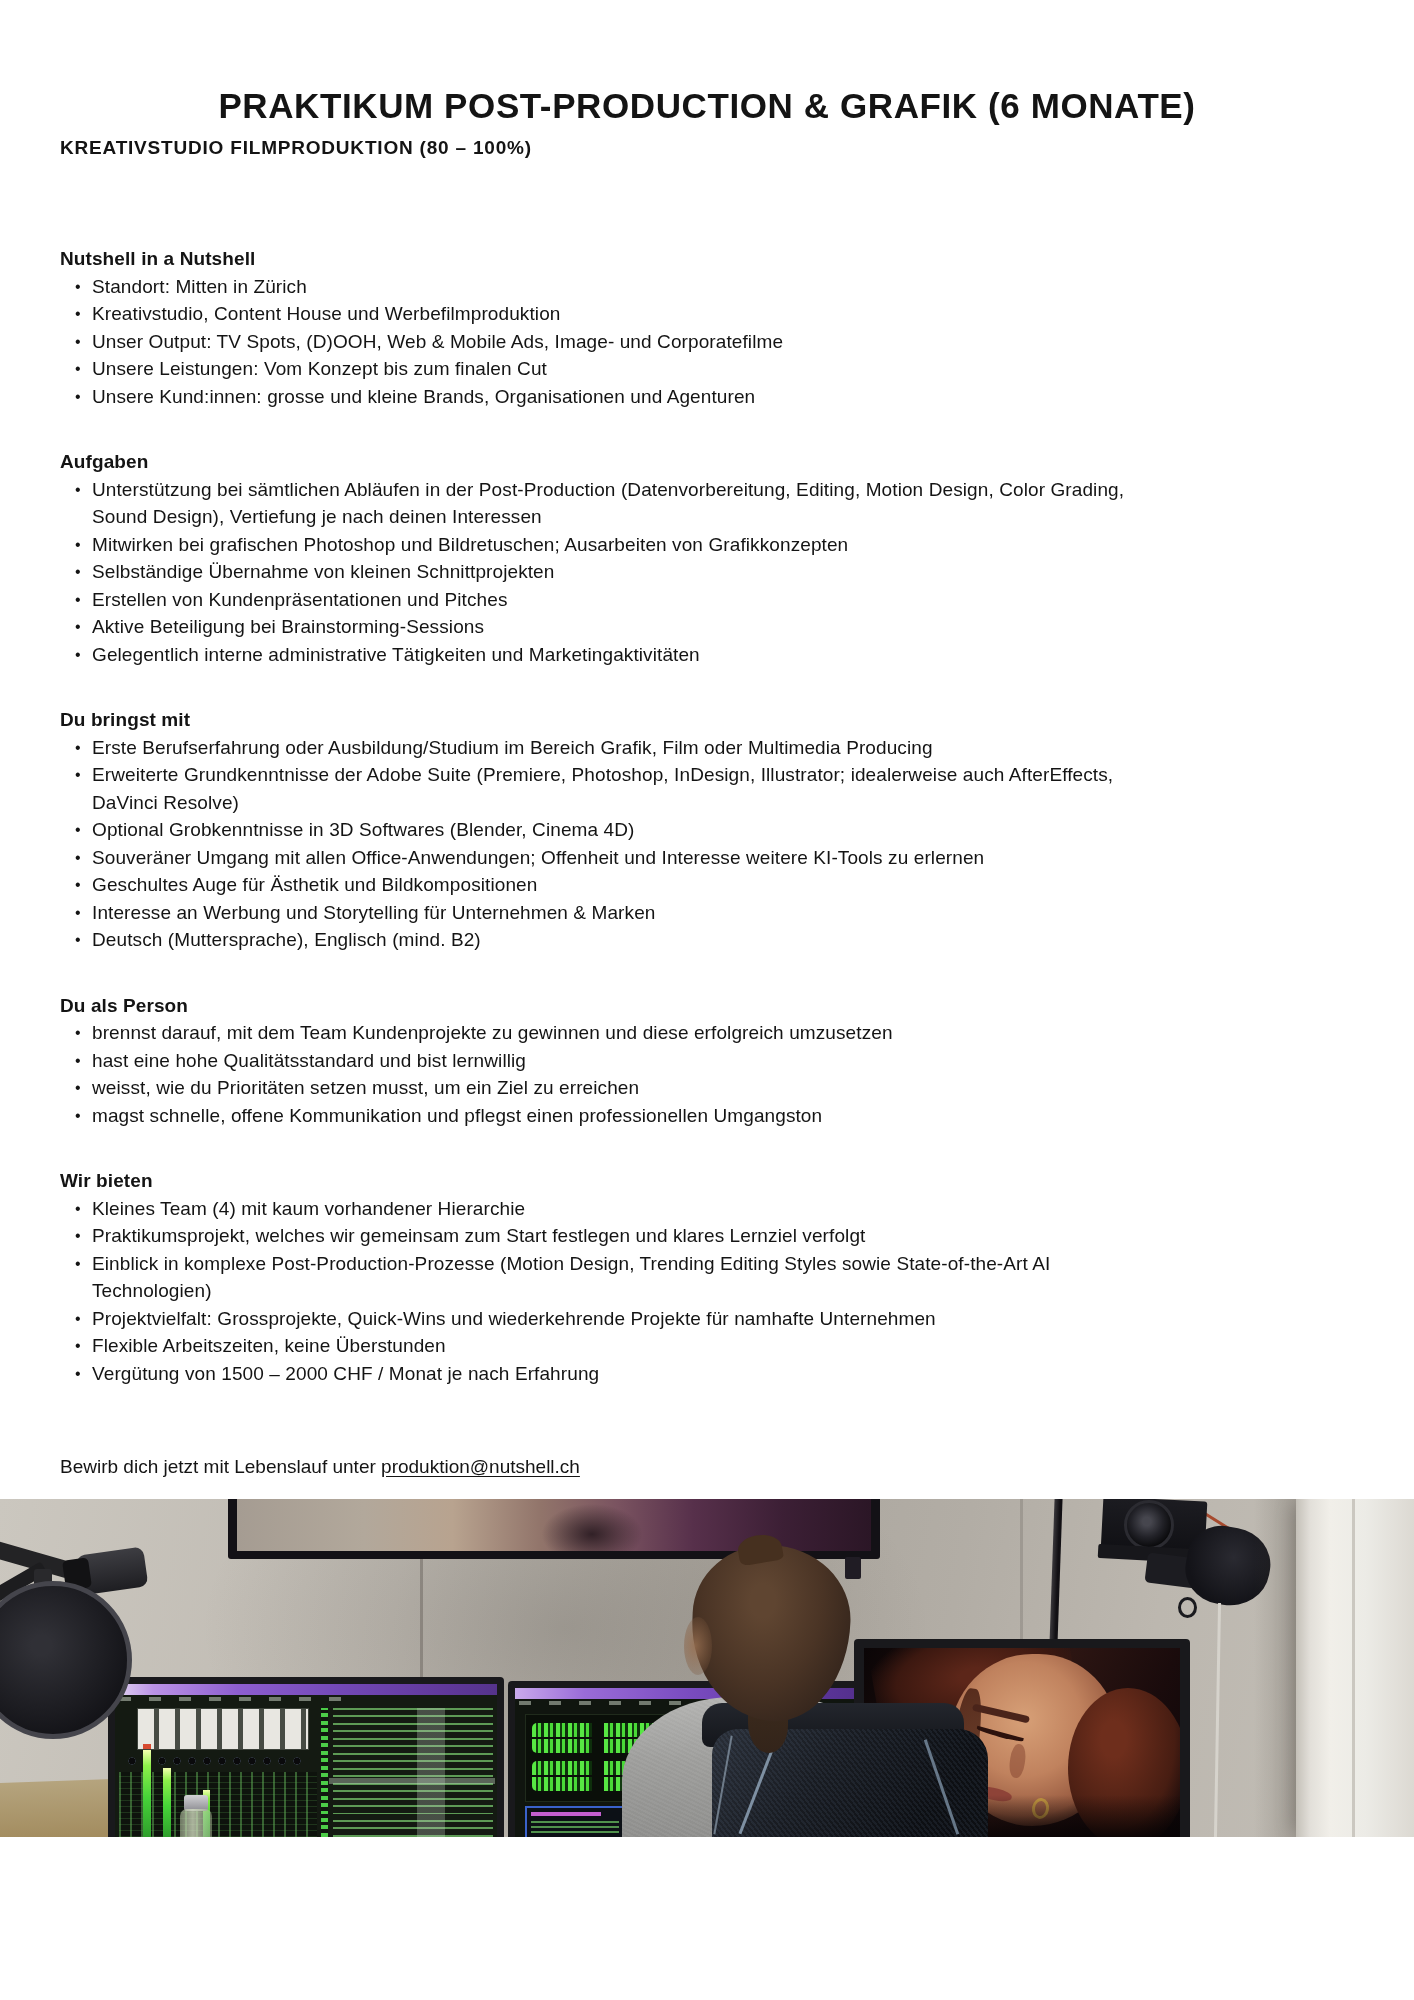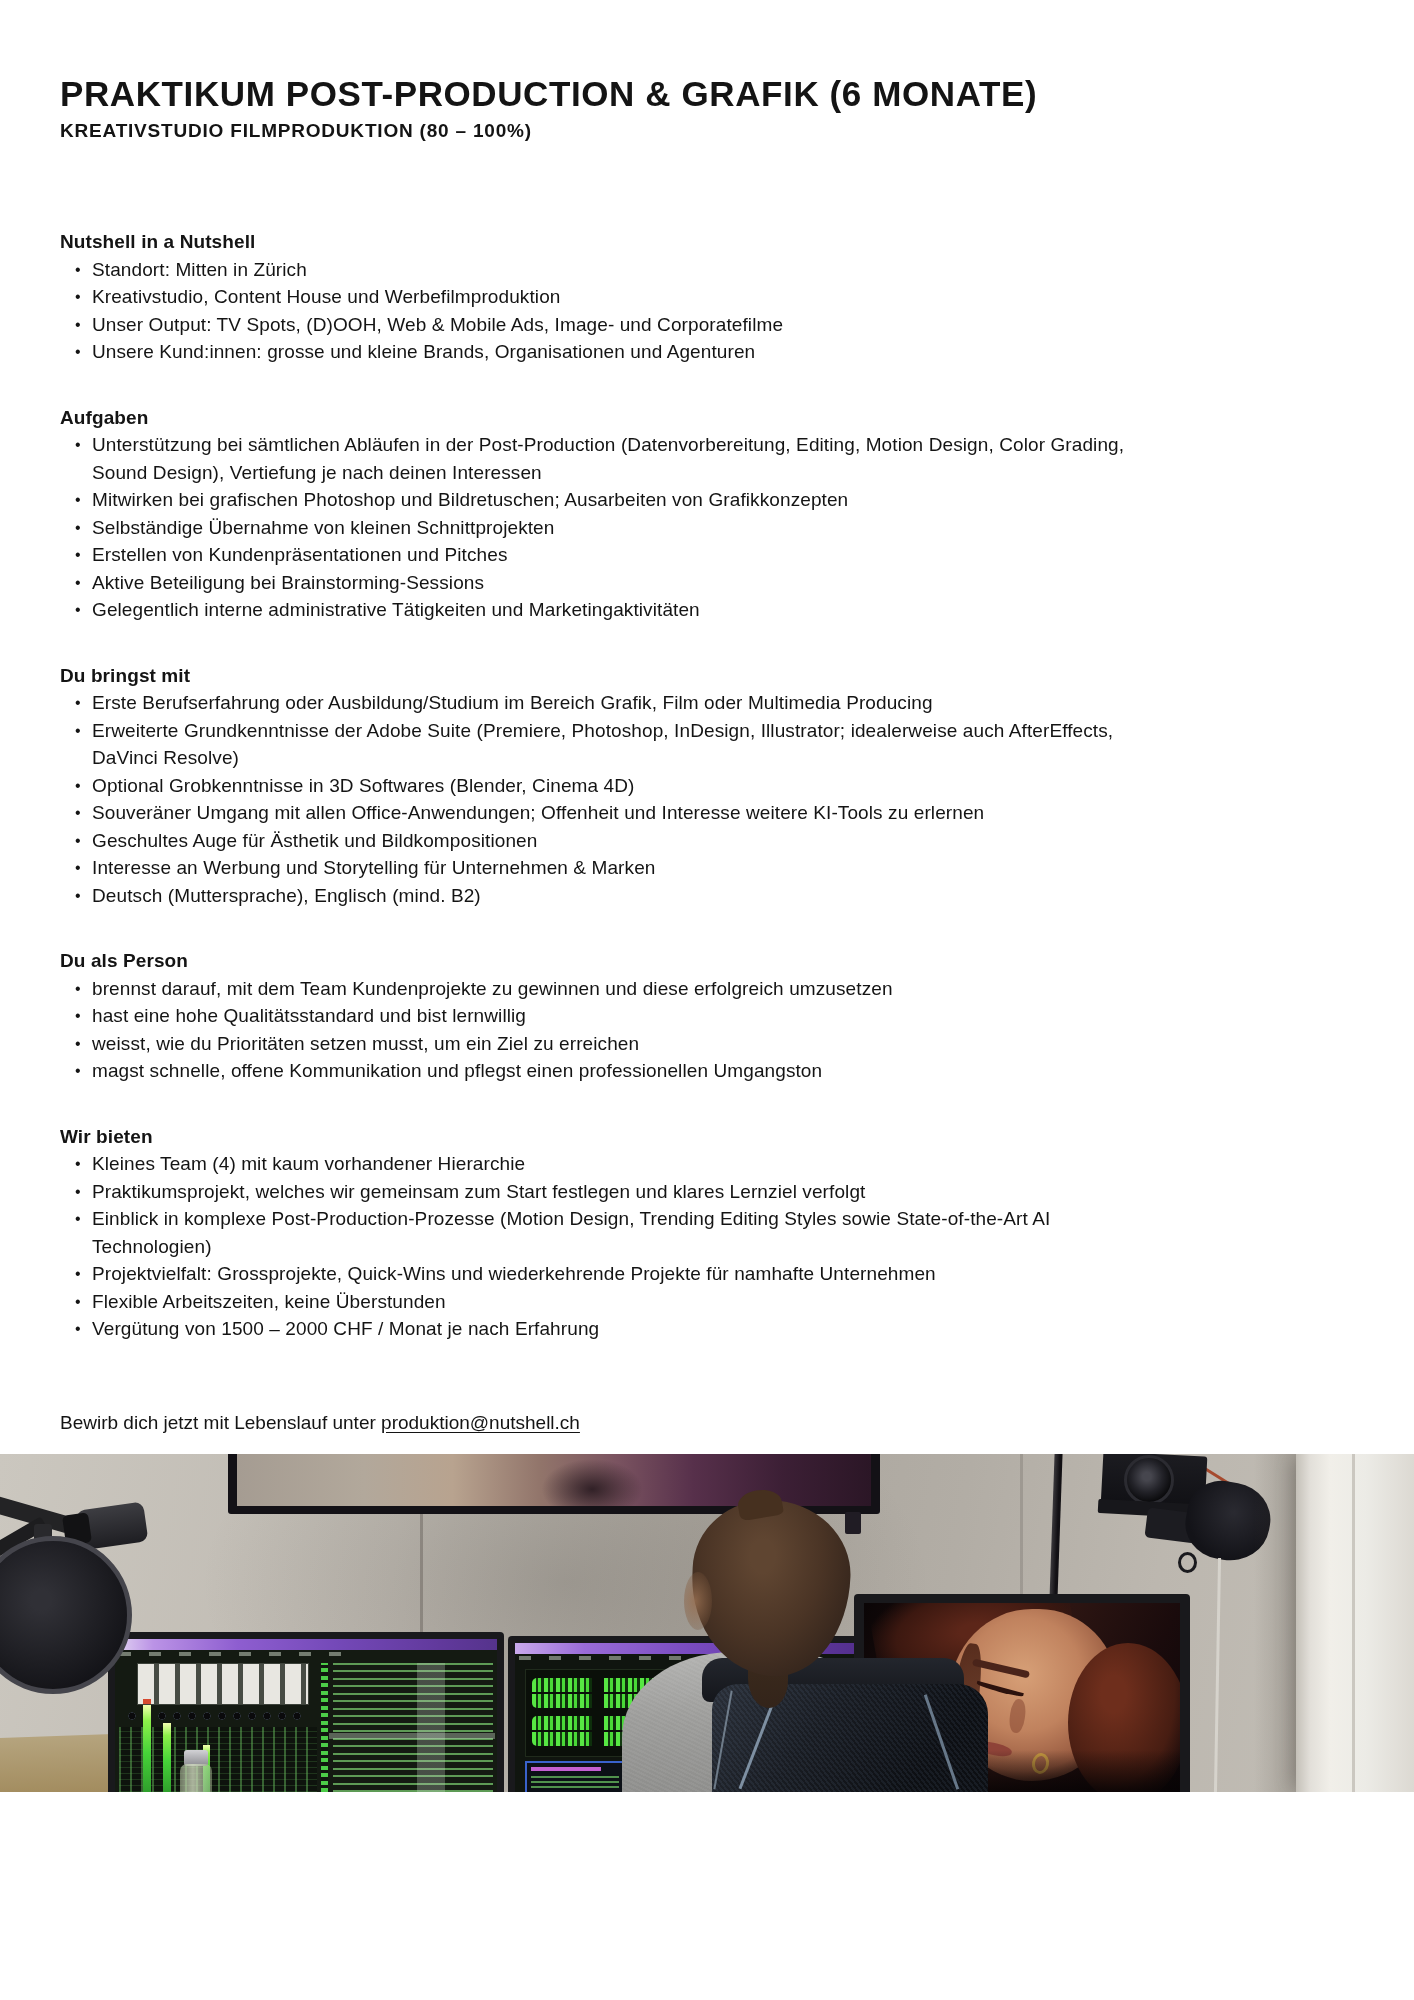--- a/index.html
+++ b/index.html
@@ -1,19 +1,19 @@
 <!DOCTYPE html>
 <html><head>
 <meta charset="utf-8">
 <style>
   html,body{margin:0;padding:0;background:#fff;}
   .page{width:1414px;min-height:2000px;background:#fff;position:relative;overflow:hidden;
         font-family:"Liberation Sans",sans-serif;color:#141414;}
   .doc{padding:74px 60px 0 60px;}
-  h1{margin:0;font-size:35px;font-weight:bold;letter-spacing:.6px;line-height:1.12;}
+  h1{margin:12px;font-size:35px;font-weight:bold;letter-spacing:.6px;line-height:1.12;text-align:center;}
   .subtitle{margin:7px 0 0 0;font-size:19px;font-weight:bold;letter-spacing:.8px;}
   .section{margin-top:38px;}
   .section.first{margin-top:86px;}
   .section h2{margin:0;font-size:19px;font-weight:bold;line-height:27.5px;letter-spacing:.1px;}
   .section ul{margin:0;padding:0;list-style:none;max-width:1100px;}
   .section li{position:relative;padding-left:32px;font-size:19px;line-height:27.5px;letter-spacing:.1px;}
   .section li::before{content:"•";position:absolute;left:15px;top:0;font-size:16px;line-height:27.5px;}
   .apply{margin:66px 0 0 0;font-size:19px;line-height:27.5px;}
   .apply a{color:inherit;text-decoration:underline;text-underline-offset:3px;cursor:pointer;}
 
@@ -131,20 +131,21 @@
   <div class="doc">
     <h1>PRAKTIKUM POST-PRODUCTION &amp; GRAFIK (6 MONATE)</h1>
     <p class="subtitle">KREATIVSTUDIO FILMPRODUKTION (80 – 100%)</p>
 
     <div class="section first">
       <h2>Nutshell in a Nutshell</h2>
       <ul>
         <li>Standort: Mitten in Zürich</li>
         <li>Kreativstudio, Content House und Werbefilmproduktion</li>
         <li>Unser Output: TV Spots, (D)OOH, Web &amp; Mobile Ads, Image- und Corporatefilme</li>
+        <li>Unsere Leistungen: Vom Konzept bis zum finalen Cut</li>
         <li>Unsere Kund:innen: grosse und kleine Brands, Organisationen und Agenturen</li>
       </ul>
     </div>
 
     <div class="section">
       <h2>Aufgaben</h2>
       <ul>
         <li>Unterstützung bei sämtlichen Abläufen in der Post-Production (Datenvorbereitung, Editing, Motion Design, Color Grading, Sound Design), Vertiefung je nach deinen Interessen</li>
         <li>Mitwirken bei grafischen Photoshop und Bildretuschen; Ausarbeiten von Grafikkonzepten</li>
         <li>Selbständige Übernahme von kleinen Schnittprojekten</li>

